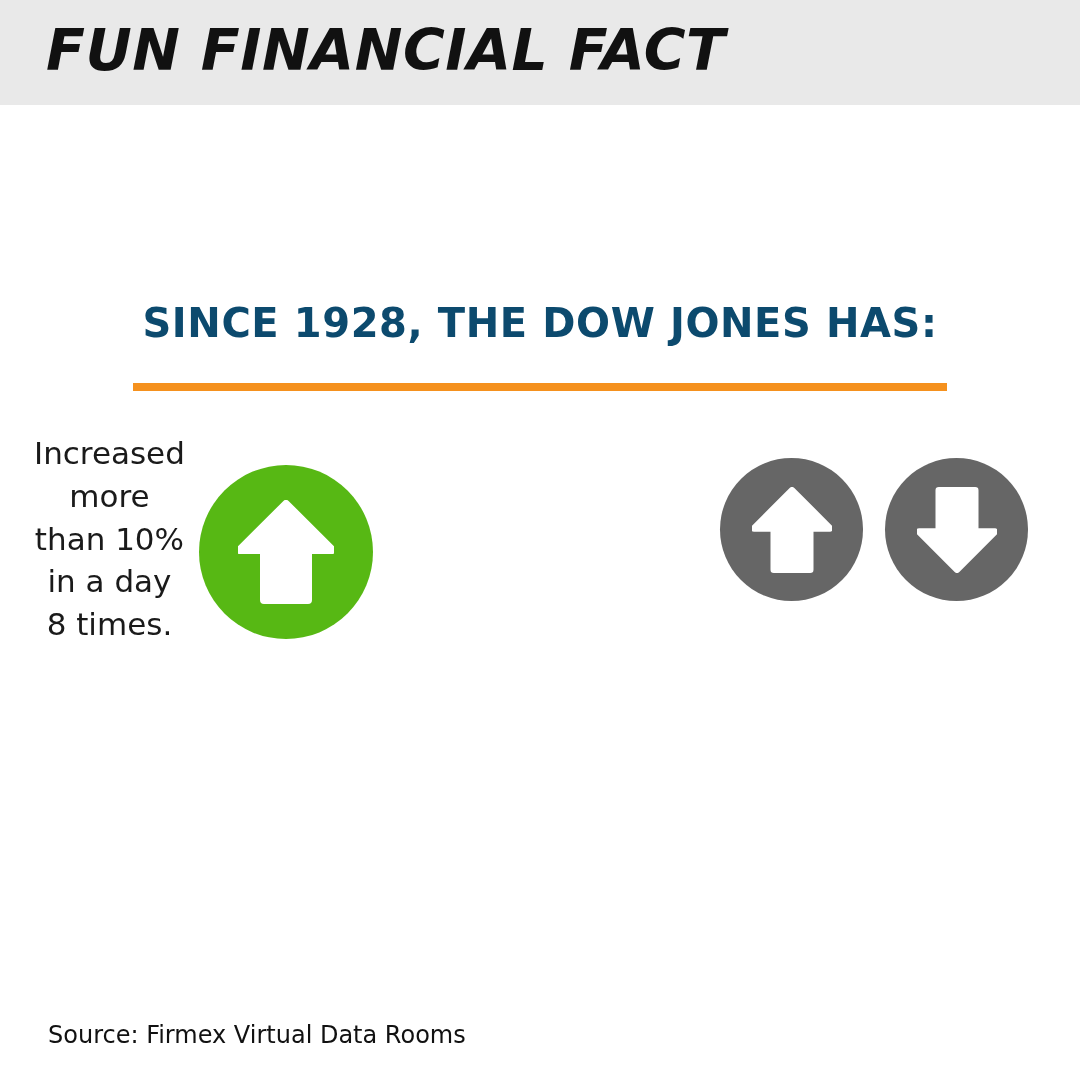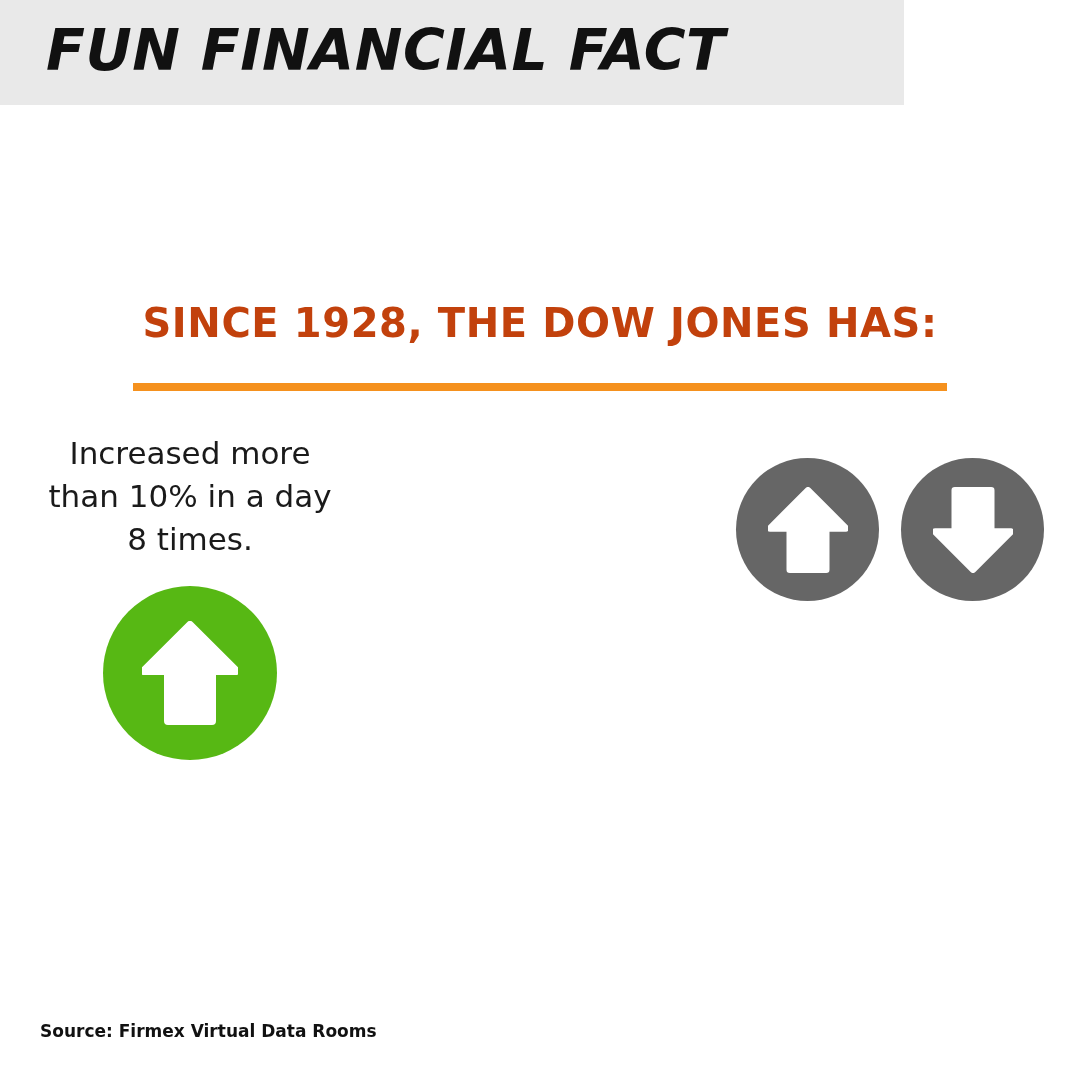--- a/index.html
+++ b/index.html
@@ -18,21 +18,21 @@
     width: 1080px;
     height: 1080px;
     background: #ffffff;
     box-sizing: border-box;
   }
   
   .header-band {
     position: absolute;
     left: 0;
     top: 0;
-    width: 904px;
+    width: 1080px;
     height: 105px;
     background: #e9e9e9;
   }
   .header-title {
     position: absolute;
     left: 46px;
     top: 17px;
     font-size: 57px;
     font-weight: 700;
     font-style: italic;
@@ -44,21 +44,21 @@
   
   .headline {
     position: absolute;
     left: 0;
     top: 300px;
     width: 1080px;
     text-align: center;
     font-size: 40px;
     font-weight: 700;
     letter-spacing: 0.6px;
-    color: #c2410c;
+    color: #0c4a6e;
     font-family: "DejaVu Sans", sans-serif;
   }
   .rule {
     position: absolute;
     left: 133px;
     top: 383px;
     width: 814px;
     height: 8px;
     background: #f5911e;
   }
@@ -68,21 +68,21 @@
     left: 20px;
     top: 432px;
     width: 1040px;
     display: flex;
     align-items: flex-start;
     justify-content: space-between;
   }
   .col {
     width: 340px;
     display: flex;
-    flex-direction: column;
+    flex-direction: row;
     align-items: center;
   }
   .col-text {
     font-size: 31px;
     line-height: 1.38;
     color: #1a1a1a;
     text-align: center;
     font-family: "DejaVu Sans", sans-serif;
     font-weight: 400;
     padding: 0 14px;
@@ -106,24 +106,24 @@
   .circle.small {
     width: 143px;
     height: 143px;
   }
   .circle svg {
     display: block;
   }
   
   .source {
     position: absolute;
-    left: 40px;
+    left: 48px;
     top: 1021px;
-    font-size: 17px;
-    font-weight: 700;
+    font-size: 24px;
+    font-weight: 400;
     color: #111111;
     font-family: "DejaVu Sans", sans-serif;
   }
 </style>
 </head>
 <body>
 
 <div class="poster">
 
   <div class="header-band">

